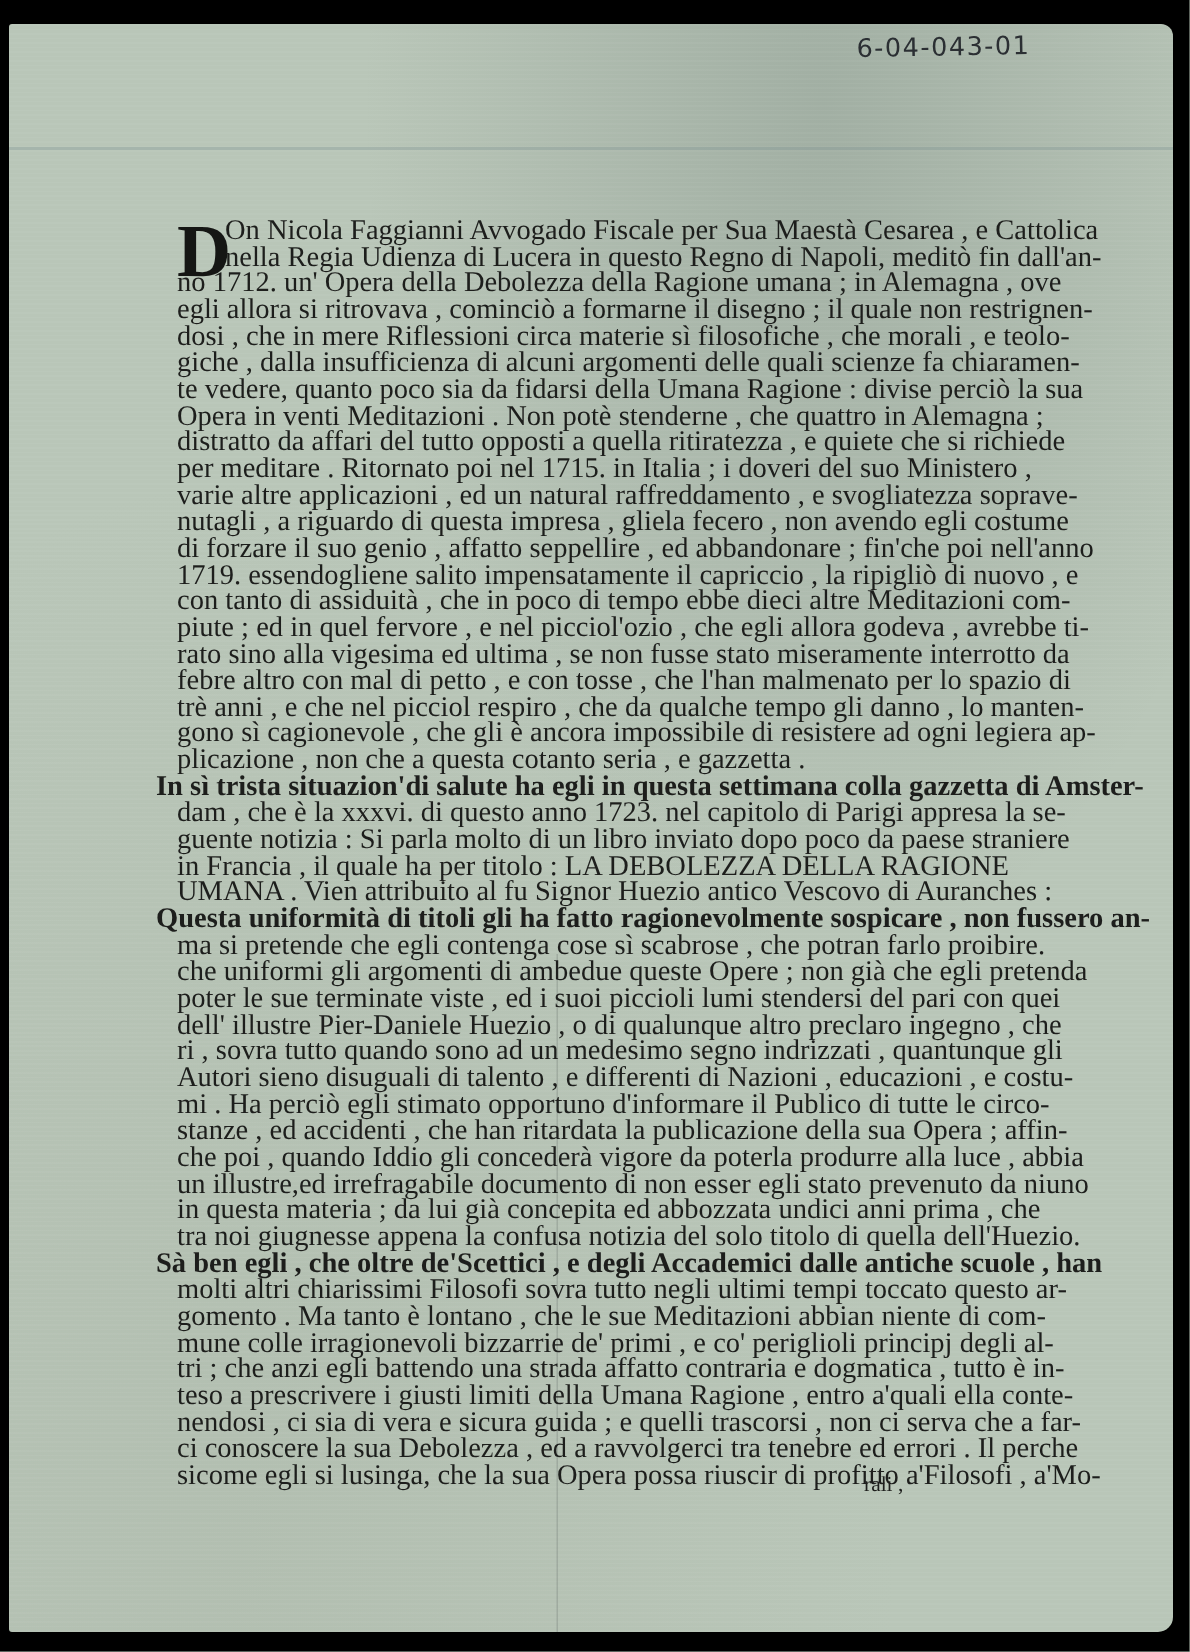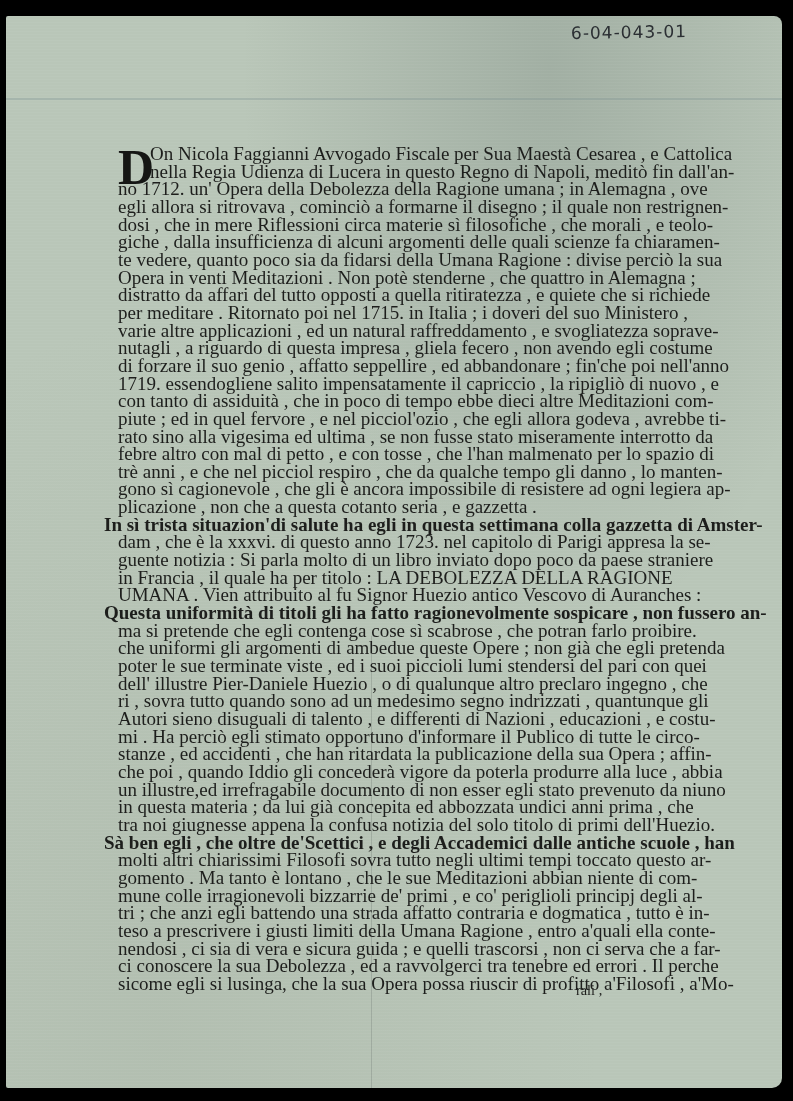--- a/index.html
+++ b/index.html
@@ -80,21 +80,21 @@
     <span class="line ">che uniformi gli argomenti di ambedue queste Opere ; non già che egli pretenda</span>
     <span class="line ">poter le sue terminate viste , ed i suoi piccioli lumi stendersi del pari con quei</span>
     <span class="line ">dell' illustre Pier-Daniele Huezio , o di qualunque altro preclaro ingegno , che</span>
     <span class="line ">ri , sovra tutto quando sono ad un medesimo segno indrizzati , quantunque gli</span>
     <span class="line ">Autori sieno disuguali di talento , e differenti di Nazioni , educazioni , e costu-</span>
     <span class="line ">mi . Ha perciò egli stimato opportuno d'informare il Publico di tutte le circo-</span>
     <span class="line ">stanze , ed accidenti , che han ritardata la publicazione della sua Opera ; affin-</span>
     <span class="line ">che poi , quando Iddio gli concederà vigore da poterla produrre alla luce , abbia</span>
     <span class="line ">un illustre,ed irrefragabile documento di non esser egli stato prevenuto da niuno</span>
     <span class="line ">in questa materia ; da lui già concepita ed abbozzata undici anni prima , che</span>
-    <span class="line last">tra noi giugnesse appena la confusa notizia del solo titolo di primi dell'Huezio.</span>
+    <span class="line last">tra noi giugnesse appena la confusa notizia del solo titolo di quella dell'Huezio.</span>
     <span class="line hang">Sà ben egli , che oltre de'Scettici , e degli Accademici dalle antiche scuole , han</span>
     <span class="line ">molti altri chiarissimi Filosofi sovra tutto negli ultimi tempi toccato questo ar-</span>
     <span class="line ">gomento . Ma tanto è lontano , che le sue Meditazioni abbian niente di com-</span>
     <span class="line ">mune colle irragionevoli bizzarrie de' primi , e co' periglioli principj degli al-</span>
     <span class="line ">tri ; che anzi egli battendo una strada affatto contraria e dogmatica , tutto è in-</span>
     <span class="line ">teso a prescrivere i giusti limiti della Umana Ragione , entro a'quali ella conte-</span>
     <span class="line ">nendosi , ci sia di vera e sicura guida ; e quelli trascorsi , non ci serva che a far-</span>
     <span class="line ">ci conoscere la sua Debolezza , ed a ravvolgerci tra tenebre ed errori . Il perche</span>
     <span class="line ">sicome egli si lusinga, che la sua Opera possa riuscir di profitto a'Filosofi , a'Mo-</span>
   </div>

